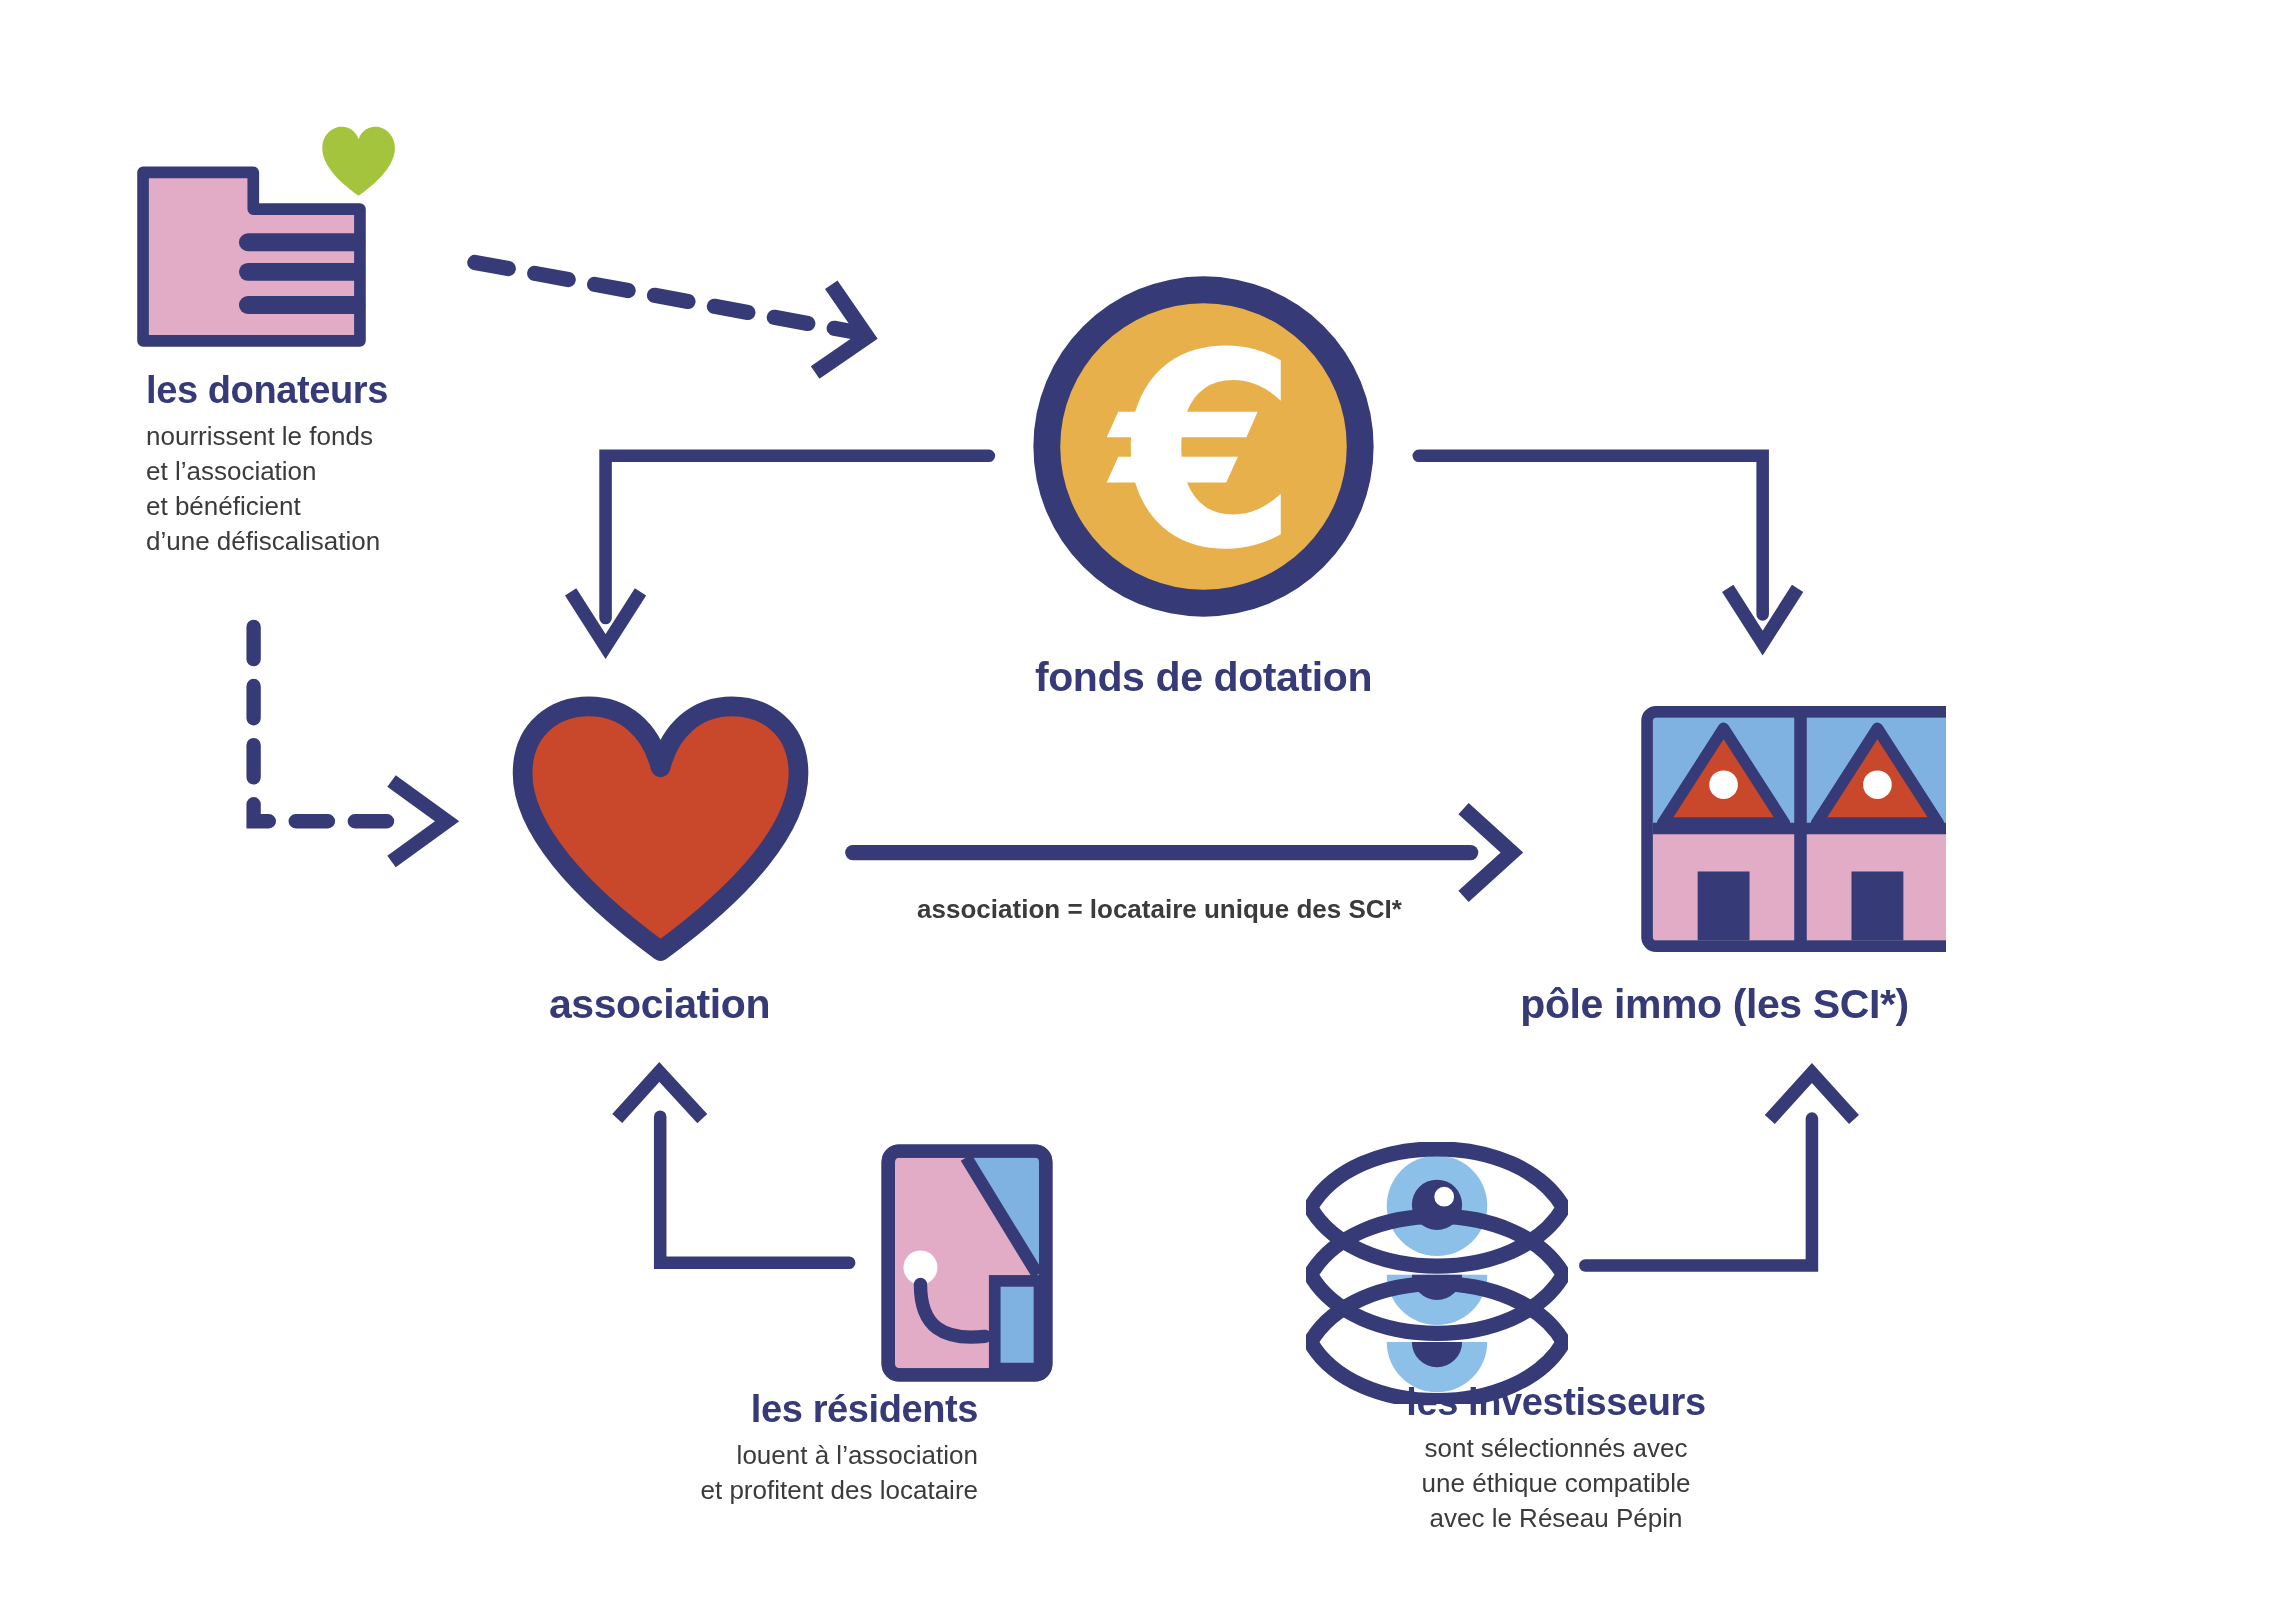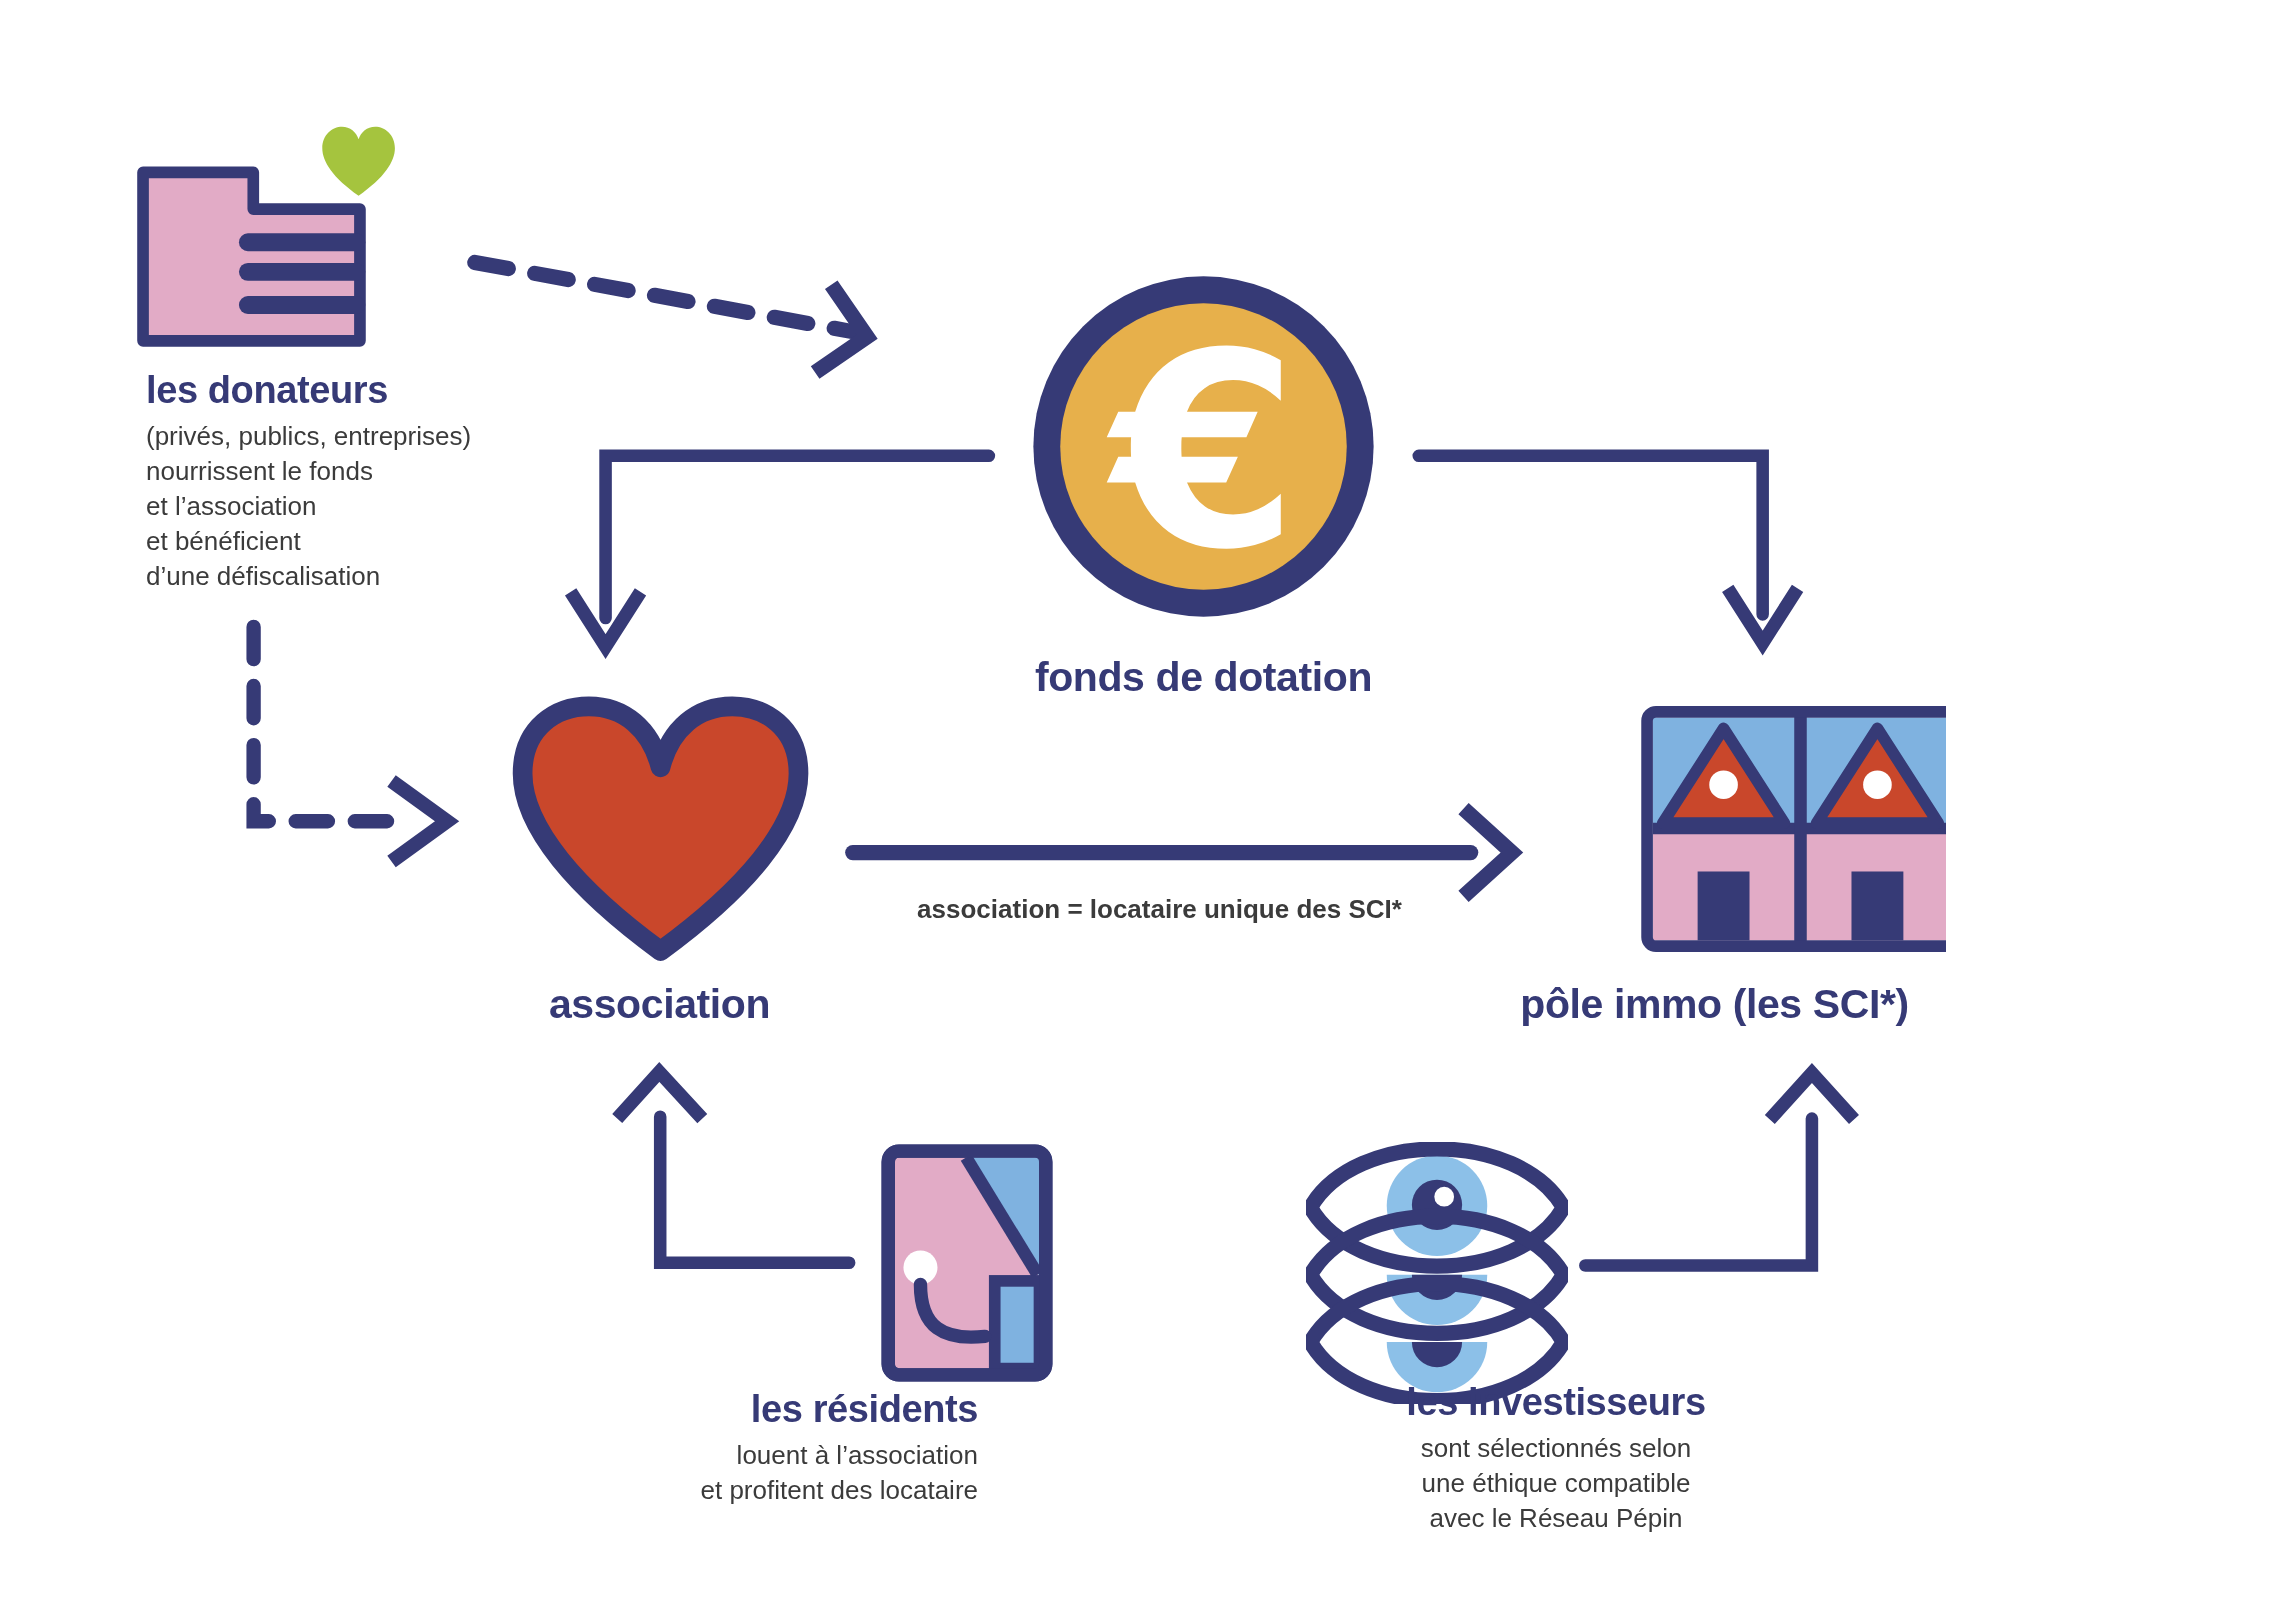--- a/index.html
+++ b/index.html
@@ -74,21 +74,20 @@
   <svg class="abs" style="left:134px;top:115px;" width="278" height="242" viewBox="0 0 310 270">
     <path d="M10 64 H133 V105 H252 V252 H10 Z" class="fP sN" stroke-width="13" stroke-linejoin="round"></path>
     <line x1="127" y1="142" x2="248" y2="142" class="sN" stroke-width="20" stroke-linecap="round"></line>
     <line x1="127" y1="175" x2="248" y2="175" class="sN" stroke-width="20" stroke-linecap="round"></line>
     <line x1="127" y1="212" x2="248" y2="212" class="sN" stroke-width="20" stroke-linecap="round"></line>
     <path d="M250.5 90 C222 70 210 52 210 37 C210 22 221 13 232 13 C241 13 248 19 250.5 27 C253 19 260 13 269 13 C280 13 291 22 291 37 C291 52 279 70 250.5 90 Z" class="fGr"></path>
   </svg>
   <div class="abs" style="left:146px;top:369px;width:466px;">
     <div class="node-title">les donateurs</div>
     <div class="desc">
-      <span>(privés, publics, entreprises)</span>
       <span>nourrissent le fonds</span>
       <span>et l’association</span>
       <span>et bénéficient</span>
       <span>d’une défiscalisation</span>
     </div>
   </div>
 
   <svg class="abs" style="left:1028px;top:271px;" width="351" height="351" viewBox="0 0 392 392">
     <circle cx="196" cy="196" r="190" class="fN"></circle>
     <circle cx="196" cy="196" r="160" class="fG"></circle>
@@ -147,21 +146,21 @@
     <path d="M118 148 A28 28 0 0 0 174 148 Z" class="fN"></path>
     <path d="M90 223 A56 56 0 0 0 202 223 Z" class="fI"></path>
     <path d="M118 223 A28 28 0 0 0 174 223 Z" class="fN"></path>
     <path d="M5 73 C55 -14 237 -14 287 73 C237 160 55 160 5 73 Z" class="nf sN" stroke-width="17" stroke-linejoin="round"></path>
     <path d="M5 148 C55 61 237 61 287 148 C237 235 55 235 5 148 Z" class="nf sN" stroke-width="17" stroke-linejoin="round"></path>
     <path d="M5 223 C55 136 237 136 287 223 C237 310 55 310 5 223 Z" class="nf sN" stroke-width="17" stroke-linejoin="round"></path>
   </svg>
   <div class="abs" style="left:1323px;top:1381px;width:466px;text-align:center;">
     <div class="node-title">les investisseurs</div>
     <div class="desc">
-      <span>sont sélectionnés selon</span>
+      <span>sont sélectionnés avec</span>
       <span>une éthique compatible</span>
       <span>avec le Réseau Pépin</span>
     </div>
   </div>
 
   <div class="abs center edge-label" style="left:891px;top:892px;width:537px;">association = locataire unique des SCI*</div>
 
 </div>
 
 

